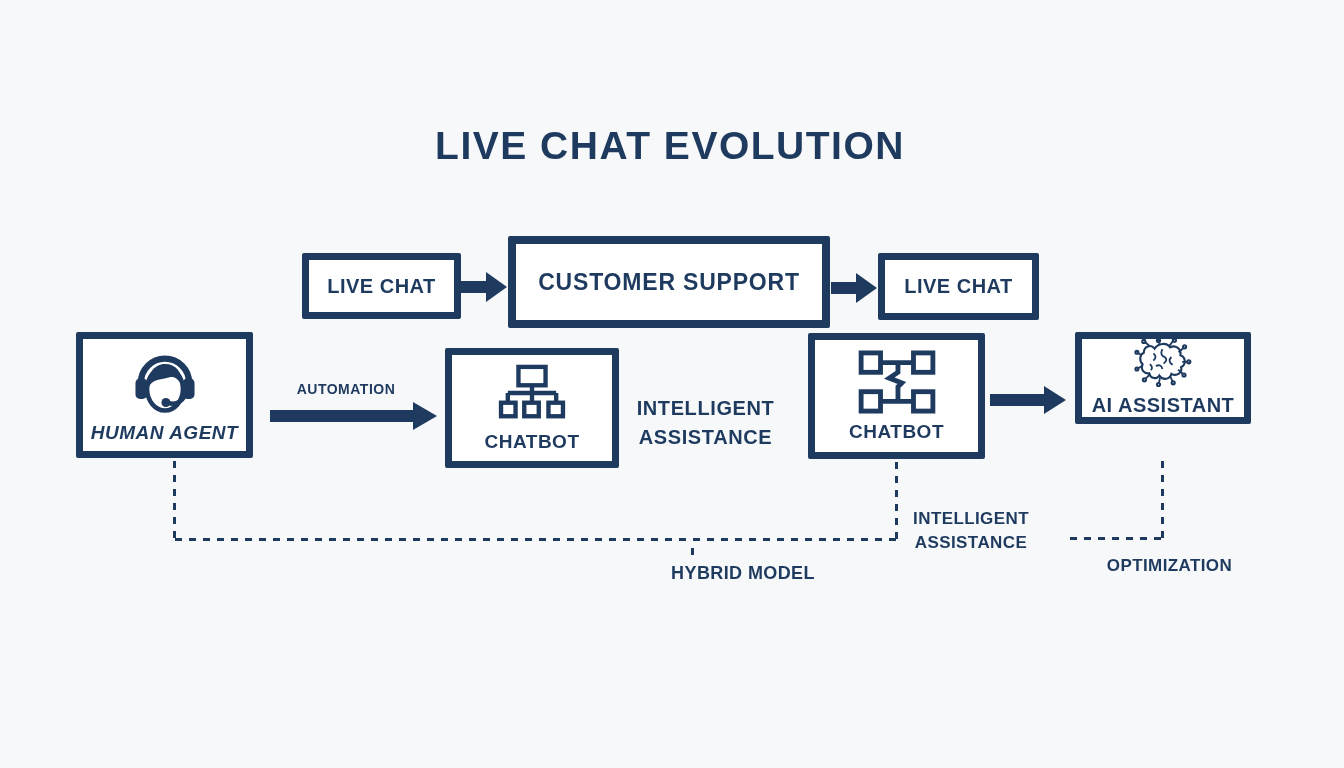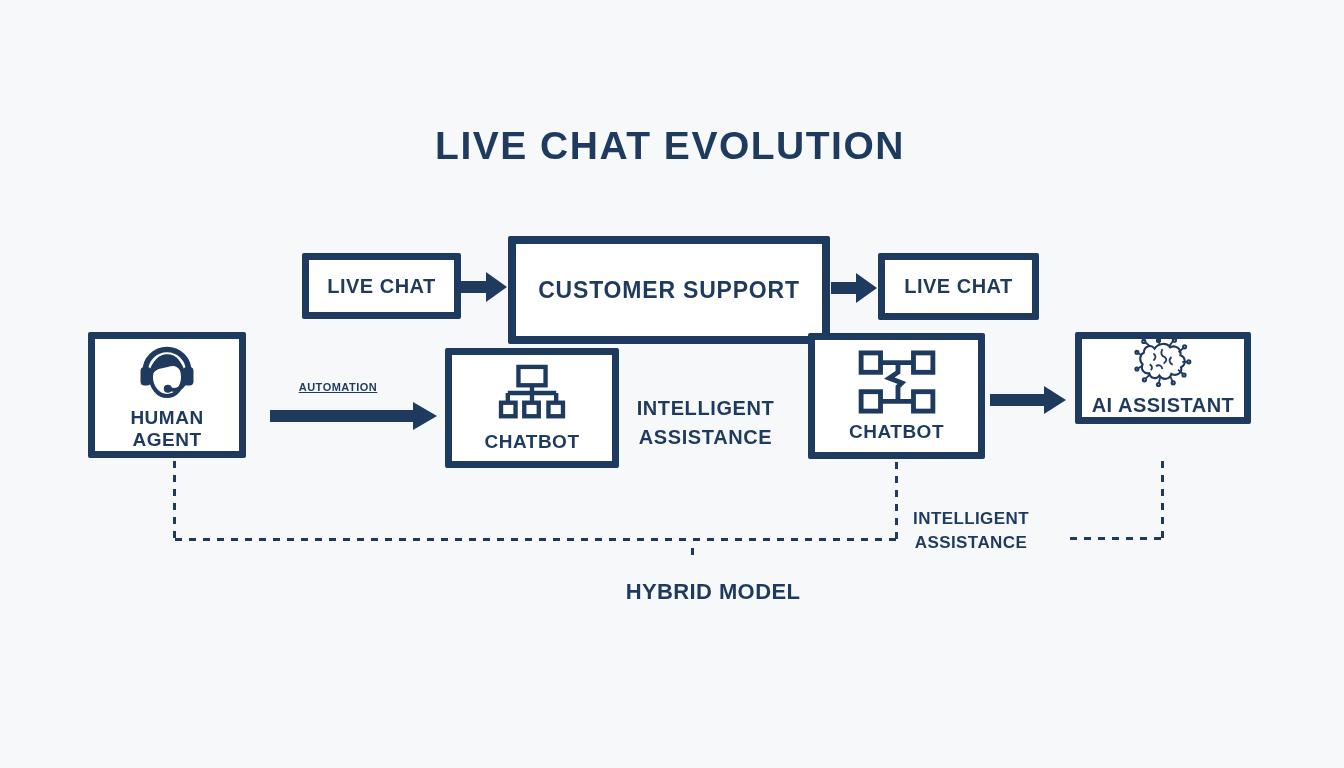--- a/index.html
+++ b/index.html
@@ -27,26 +27,26 @@
   .node{
     position:absolute;background:var(--fill);
     border:6px solid var(--navy);border-radius:2px;
     display:flex;flex-direction:column;align-items:center;justify-content:center;
     gap:7px;text-align:center;letter-spacing:0.5px;
   }
   .node .lbl{font-size:19px;}
   .thick{border-width:8px;}
 
   .box-live-chat-left  {left:302px;top:253px;width:159px;height:66px;border-width:7px;}
-  .box-customer-support{left:508px;top:236px;width:322px;height:108px;}
+  .box-customer-support{left:508px;top:236px;width:322px;height:92px;}
   .box-customer-support .lbl{font-size:23px;letter-spacing:0.8px;}
   .box-live-chat-right {left:878px;top:253px;width:161px;height:67px;border-width:7px;}
   .box-live-chat-left .lbl,.box-live-chat-right .lbl{font-size:20px;}
 
-  .box-human-agent {left:88px;  top:332px;width:158px;height:126px;border-width:7px;}
+  .box-human-agent {left:76px;  top:332px;width:177px;height:126px;border-width:7px;font-style:italic;}
   .box-chatbot-1   {left:445px; top:348px;width:174px;height:120px;border-width:7px;}
   .box-chatbot-2   {left:808px; top:333px;width:177px;height:126px;border-width:7px;}
   .box-ai-assistant{left:1075px;top:332px;width:176px;height:92px;border-width:7px;}
   .box-ai-assistant .lbl{font-size:20px;}
 
   .icon{display:block;color:var(--navy);}
 
   
   .arrow{position:absolute;display:flex;align-items:center;}
   .arrow .bar{flex:1;height:12px;background:var(--navy);}
@@ -60,38 +60,38 @@
   .arrow-2{left:831px;top:273px;width:46px;}
   .arrow-automation{left:270px;top:402px;width:167px;}
   .arrow-automation .bar{height:12px;}
   .arrow-automation .head{border-top-width:14px;border-bottom-width:14px;border-left-width:24px;}
   .arrow-3{left:990px;top:386px;width:76px;}
   .arrow-3 .head{border-top-width:14px;border-bottom-width:14px;border-left-width:22px;}
 
   .flow-label{
     position:absolute;text-align:center;letter-spacing:0.5px;color:var(--navy);
   }
-  .automation-label{left:253px;top:381px;width:170px;font-size:11px;text-decoration:underline;}
+  .automation-label{left:261px;top:381px;width:170px;font-size:14px;}
   .intelligent-mid{left:618px;top:394px;width:175px;font-size:20px;line-height:29px;letter-spacing:0.6px;}
 
   
   .dash-h{position:absolute;height:3px;
     background:repeating-linear-gradient(90deg,var(--navy) 0 7px,transparent 7px 14px);}
   .dash-v{position:absolute;width:3px;
     background:repeating-linear-gradient(180deg,var(--navy) 0 7px,transparent 7px 14px);}
 
   .dash-human-v {left:173px;top:461px;height:79px;}
   .dash-hybrid-h{left:175px;top:538px;width:722px;}
   .dash-hybrid-tick{left:691px;top:548px;height:9px;}
   .dash-chatbot2-v{left:895px;top:462px;height:78px;}
   .dash-ai-v{left:1161px;top:461px;height:78px;}
   .dash-ml-h{left:1070px;top:537px;width:94px;}
 
   .anno{position:absolute;text-align:center;color:var(--navy);letter-spacing:0.4px;}
-  .anno-hybrid{left:613px;top:563px;width:200px;font-size:22px;margin-top:16px;}
+  .anno-hybrid{left:643px;top:563px;width:200px;font-size:18px;}
   .anno-ia{left:906px;top:507px;width:130px;font-size:17px;line-height:24px;}
   .anno-ml{left:1072px;top:554px;width:195px;font-size:17px;line-height:23px;}
 </style>
 </head>
 <body>
 
 <div class="canvas">
 
   <div class="title">LIVE CHAT EVOLUTION</div>
 
@@ -197,15 +197,16 @@
 
   <div class="dash-v dash-chatbot2-v"></div>
   <div class="anno anno-ia">
     <div>INTELLIGENT</div>
     <div>ASSISTANCE</div>
   </div>
 
   <div class="dash-v dash-ai-v"></div>
   <div class="dash-h dash-ml-h"></div>
   <div class="anno anno-ml">
+    <div>OPTIMIZATION</div>
   </div>
 
 </div>
 
 </body></html>

